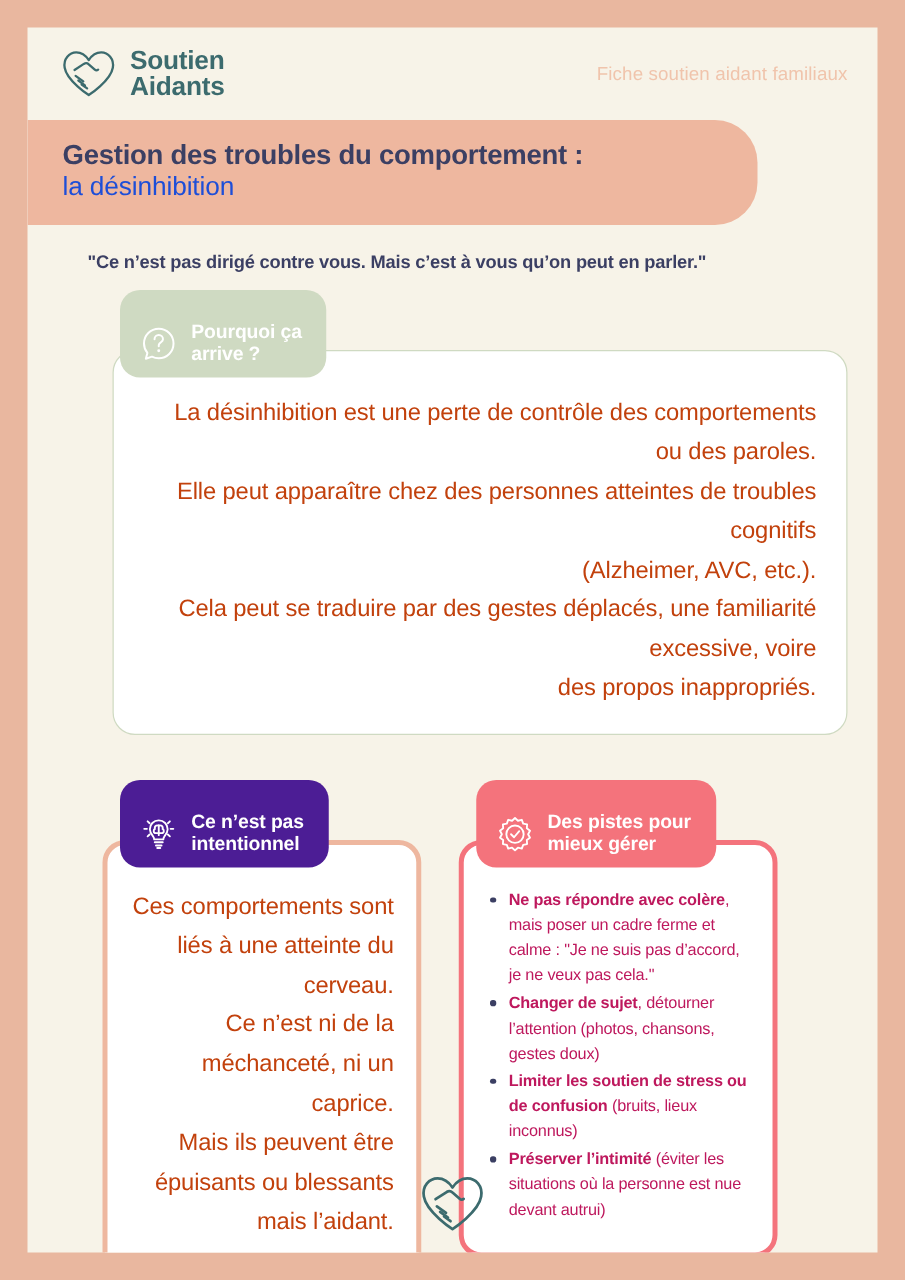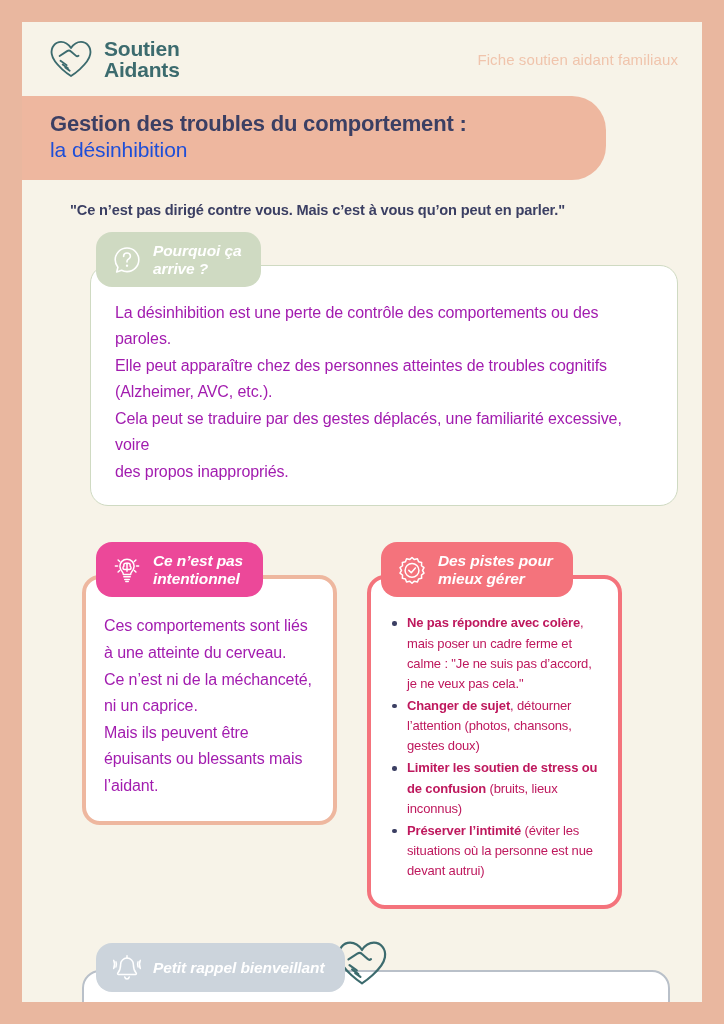--- a/index.html
+++ b/index.html
@@ -89,43 +89,43 @@
   
   .section { position: relative; }
 
   .tab {
     position: relative;
     z-index: 3;
     display: inline-flex;
     align-items: center;
     gap: 11px;
     border-radius: 16px;
-    padding: 10px 20px 9px 16px;
+    padding: 25px 20px 9px 16px;
     color: #ffffff;
-    font-style: italic;
   }
   .tab-ico { width: 30px; height: 30px; flex: none; }
   .tab-label {
     font-size: 15.5px;
     font-weight: bold;
     line-height: 1.16;
     white-space: pre-line;
     letter-spacing: -0.1px;
   }
 
   .card {
     position: relative;
     background: #ffffff;
     border-radius: 18px;
   }
   .card-body {
-    font-size: 16px;
-    color: #a21caf;
+    font-size: 19px;
+    color: #c2410c;
     line-height: 1.66;
     letter-spacing: -0.1px;
+    text-align: right;
   }
   .card-body b { font-weight: normal; }
 
   
   .why { margin: 14px 0 0 0; padding-left: 68px; }
   .why .tab { background: #cfdac2; margin-left: 6px; }
   .why-card {
     margin-top: -22px;
     margin-left: 0;
     width: 588px;
@@ -136,21 +136,21 @@
   
   .two-col {
     display: flex;
     gap: 30px;
     margin: 36px 0 0 0;
     padding-left: 60px;
   }
   .col { width: 255px; }
 
   .col .tab { margin-left: 14px; }
-  .tab-pink { background: #ec4899; }
+  .tab-pink { background: #4c1d95; }
   .tab-coral { background: #f4737c; }
 
   .col-card {
     margin-top: -22px;
     padding: 34px 18px 22px 18px;
     min-height: 250px;
   }
   .card-pink { border: 4px solid #eeb79f; }
   .card-coral { border: 4px solid #f4737c; }
 

